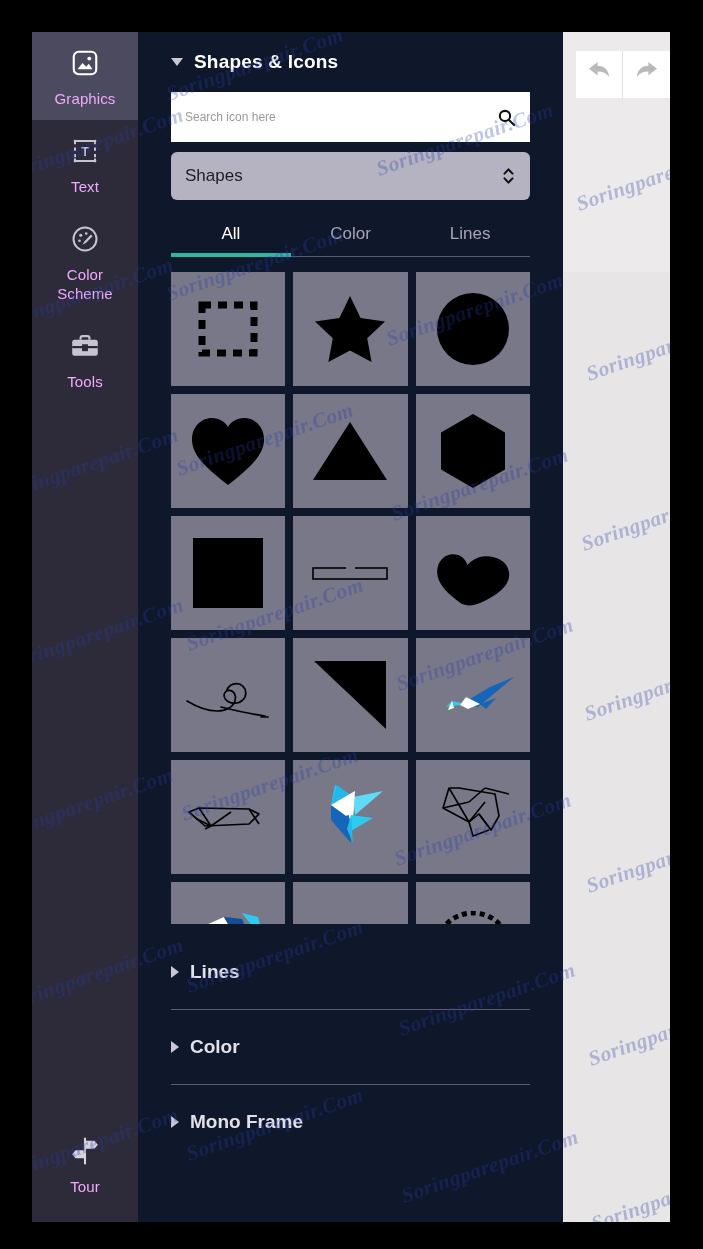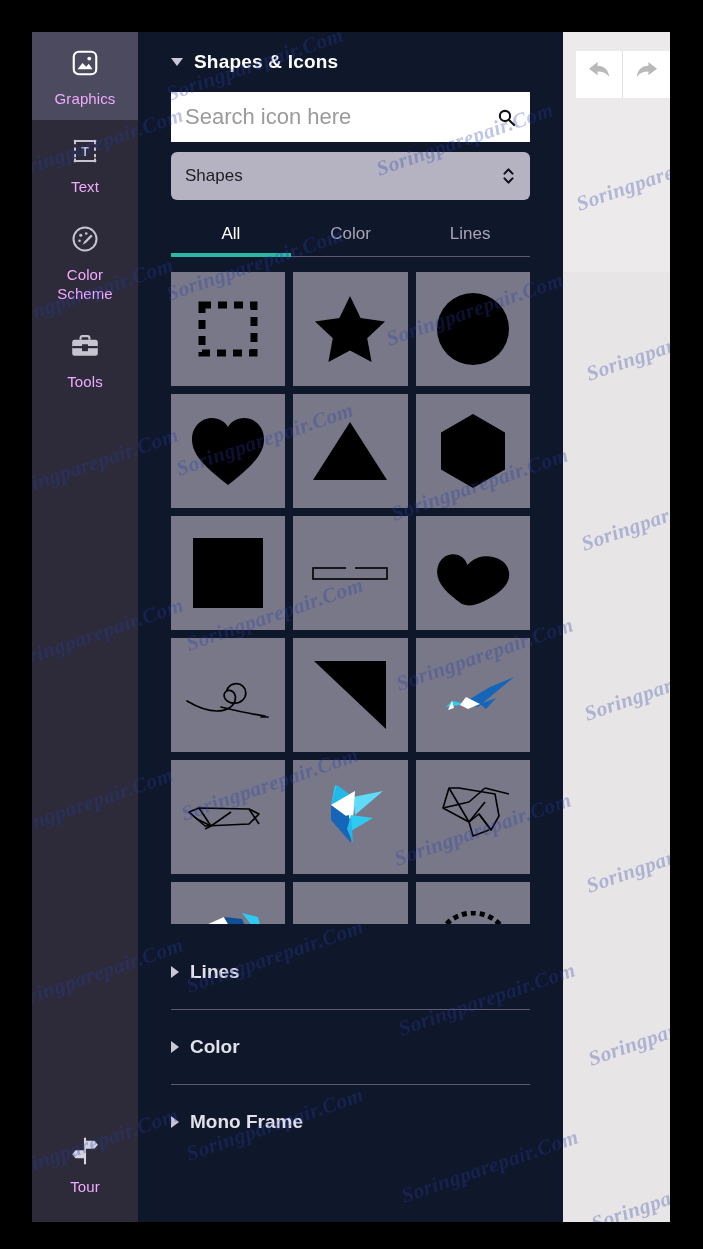--- a/index.html
+++ b/index.html
@@ -85,21 +85,21 @@
   .search-wrap {
     position: relative;
     height: 50px;
     background: #ffffff;
     display: flex; align-items: center;
     padding: 0 14px;
   }
   .search-input {
     border: 0; outline: 0; background: transparent;
     font-family: "Liberation Sans", sans-serif;
-    font-size: 22px; color: #3b3b3b;
+    font-size: 12px; color: #3b3b3b;
     flex: 1 1 auto; height: 100%;
   }
   .search-input::placeholder { color: #9a9a9a; }
   .search-icon { flex: 0 0 auto; display:flex; }
 
   
   .select-wrap {
     margin-top: 10px;
     height: 48px;
     background: #b5b3c1;

